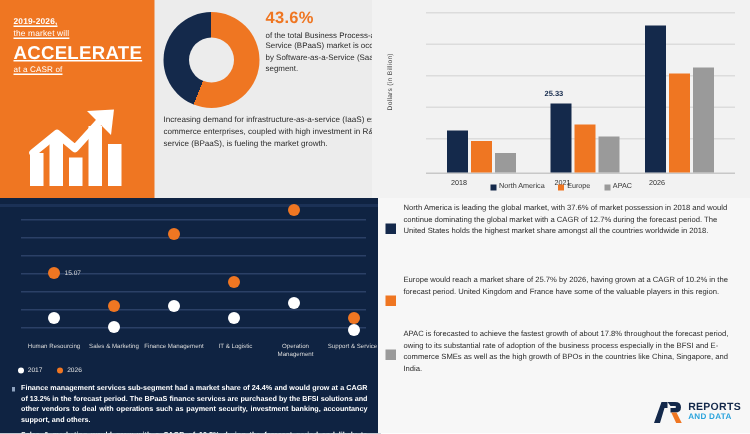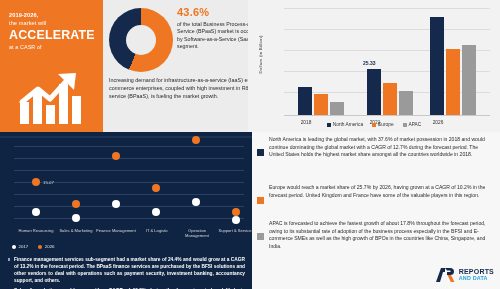--- a/index.html
+++ b/index.html
@@ -16,20 +16,21 @@
   }
 
   
   .orange-panel {
     position: absolute;
     left: 0; top: 0;
     width: 104px; height: 132px;
     background: #ef7622;
     color: #ffffff;
     padding: 12px 8px 0 9px;
+    text-decoration: underline;
   }
   .op-line1 {
     font-size: 5.6px; line-height: 7.5px;
     letter-spacing: .1px;
     font-weight: bold;
   }
   .op-line2 {
     font-size: 5.6px; line-height: 7.5px;
     letter-spacing: .1px;
   }

